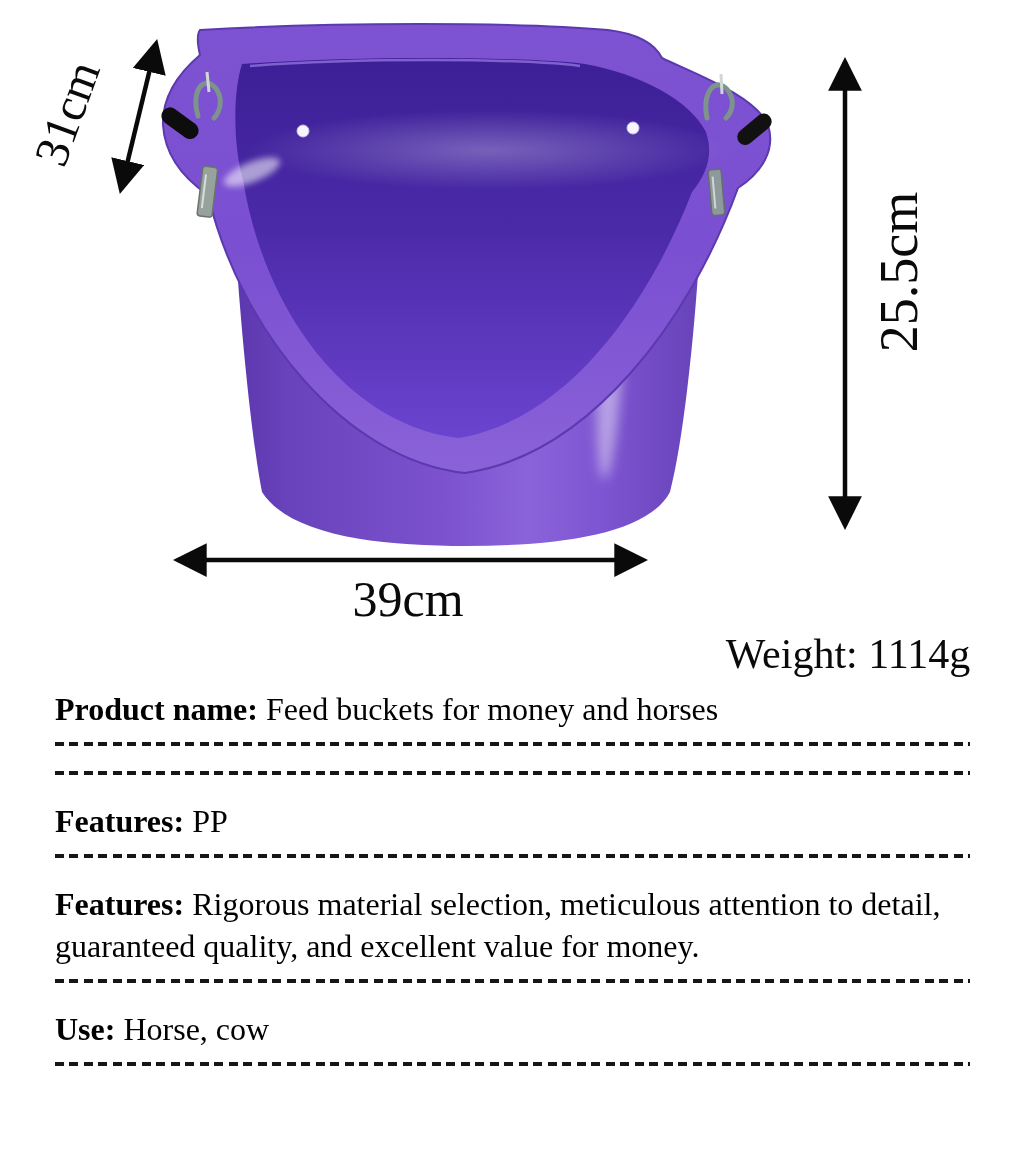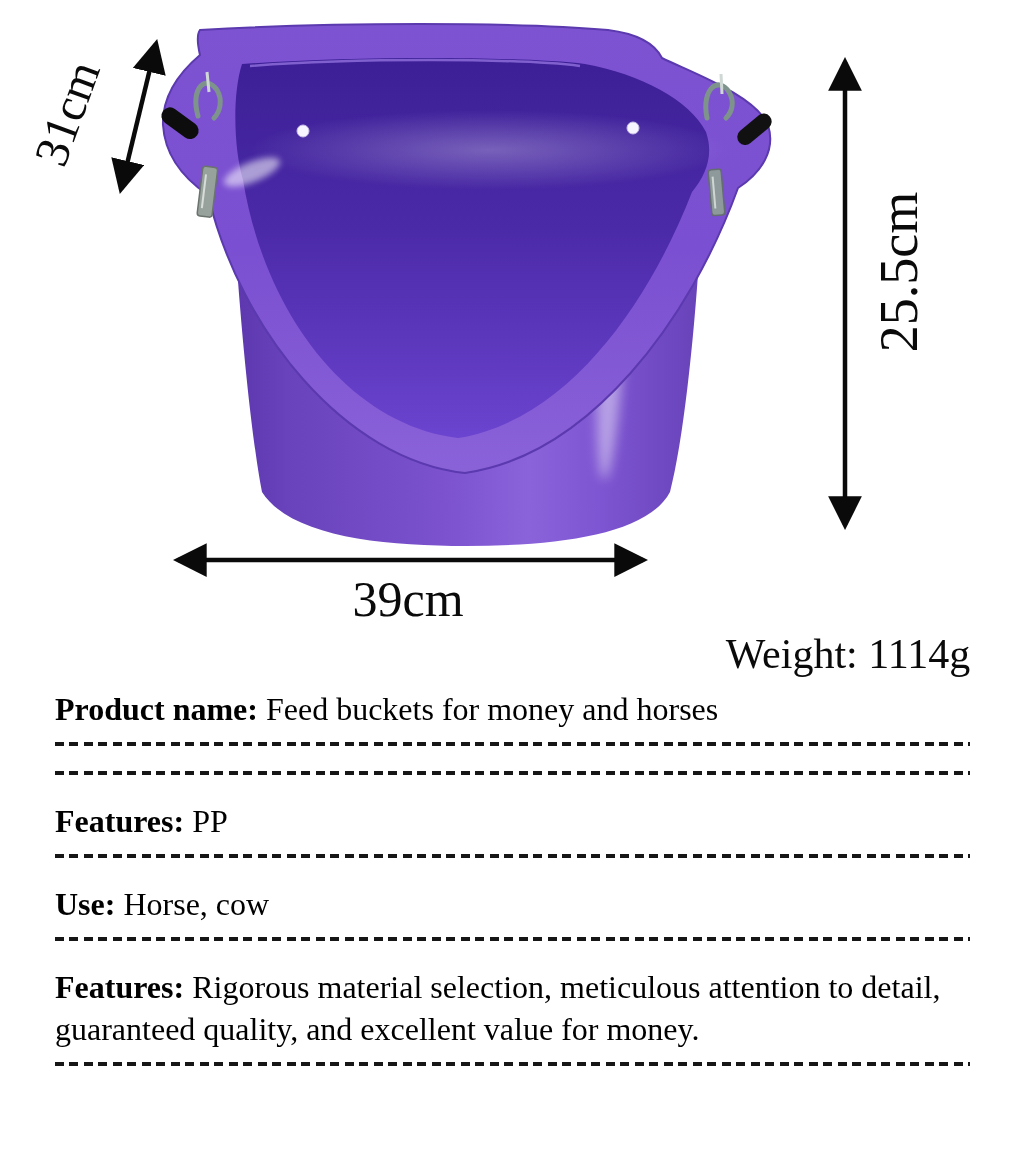--- a/index.html
+++ b/index.html
@@ -142,26 +142,26 @@
 
     <div class="spec-row">
       <p class="spec-text">
         <span class="spec-label">Features:</span><span>PP</span>
       </p>
       <div class="dashline"></div>
     </div>
 
     <div class="spec-row">
       <p class="spec-text">
-        <span class="spec-label">Use:</span><span>Horse, cow</span>
+        <span class="spec-label">Features:</span><span>Rigorous material selection, meticulous attention to detail, guaranteed quality, and excellent value for money.</span>
       </p>
       <div class="dashline"></div>
     </div>
 
     <div class="spec-row">
       <p class="spec-text">
-        <span class="spec-label">Features:</span><span>Rigorous material selection, meticulous attention to detail, guaranteed quality, and excellent value for money.</span>
+        <span class="spec-label">Use:</span><span>Horse, cow</span>
       </p>
       <div class="dashline"></div>
     </div>
 
   </div>
 </div>
 
 </body></html>

